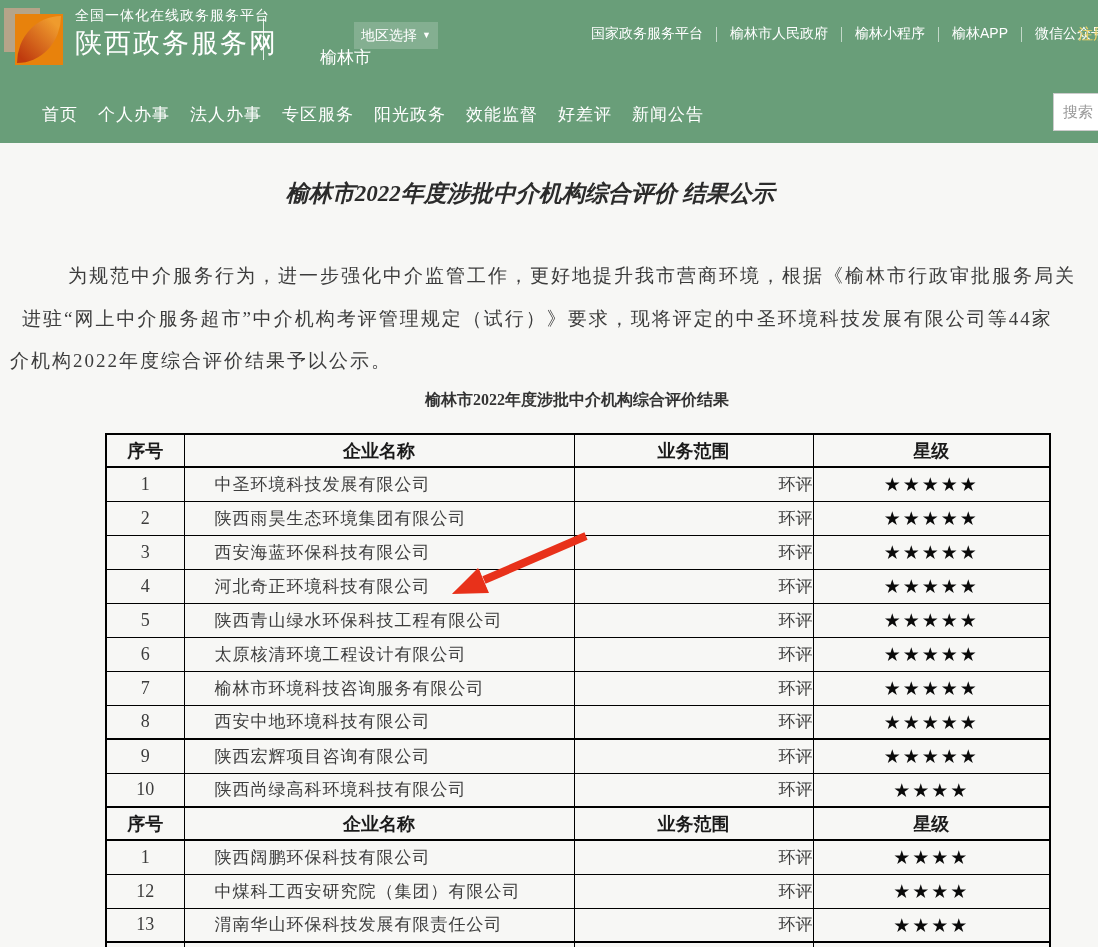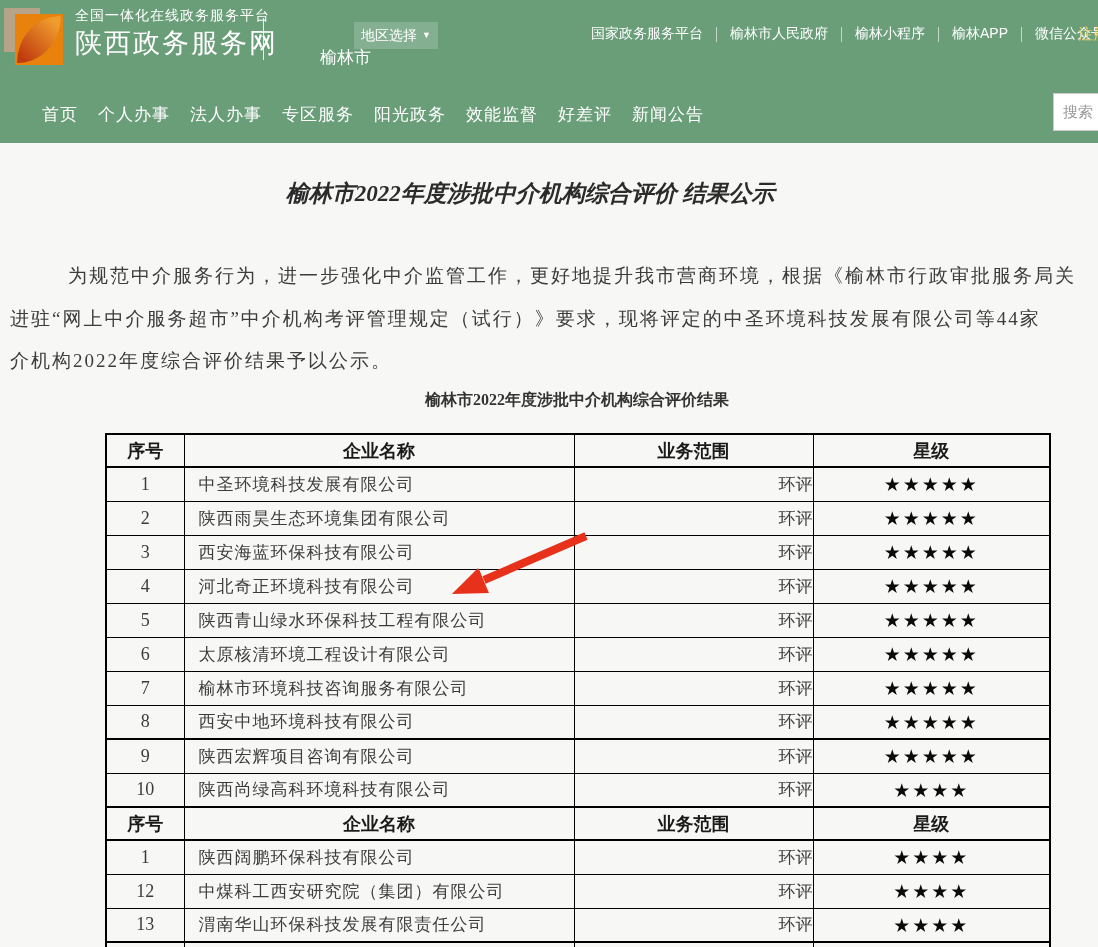--- a/index.html
+++ b/index.html
@@ -41,40 +41,40 @@
   .nav-item{color:#fff;font-size:17px;letter-spacing:1px;white-space:nowrap;cursor:pointer;}
   .search-box{position:absolute;left:1053px;top:93px;width:130px;height:38px;background:#fff;border:1px solid #ccc;
       display:flex;align-items:center;padding-left:9px;font-size:15px;color:#999;}
 
   
   .article-title{position:absolute;left:0;top:178px;width:1060px;text-align:center;
       font-family:"Liberation Serif","DejaVu Serif",serif;font-weight:bold;font-size:23px;color:#2b2b2b;white-space:nowrap;font-style:italic;}
   .para-line{position:absolute;white-space:nowrap;font-family:"Liberation Serif","DejaVu Serif",serif;
       font-size:19px;letter-spacing:2px;color:var(--ink);}
   .line-0{left:68px;top:263px;}
-  .line-1{left:10px;top:306px;}
+  .line-1{left:22px;top:306px;}
   .line-2{left:10px;top:348px;}
   .table-caption{position:absolute;left:105px;top:390px;width:944px;text-align:center;
       font-family:"Liberation Serif","DejaVu Serif",serif;font-size:16px;font-weight:bold;color:#333;}
 
   
   table.eval{position:absolute;left:105px;top:433px;width:944px;border-collapse:collapse;
       font-family:"Liberation Serif","DejaVu Serif",serif;color:var(--ink);table-layout:fixed;}
   table.eval col.c-no{width:78px;}
   table.eval col.c-name{width:390px;}
   table.eval col.c-scope{width:239px;}
   table.eval col.c-star{width:237px;}
   table.eval td,table.eval th{border:1px solid #000;overflow:hidden;}
   table.eval{border:2px solid #000;}
   tr.hdr{height:33px;}
   tr.hdr th{font-size:18px;font-weight:bold;color:#1a1a1a;text-align:center;border-top-width:2px;border-bottom-width:2px;}
   tr.data-row{height:34px;}
   tr.thick-top td{border-top-width:2px;}
   td.no-cell{text-align:center;font-size:18px;}
-  td.name-cell{padding-left:14px;font-size:17px;letter-spacing:1px;white-space:nowrap;}
+  td.name-cell{padding-left:30px;font-size:17px;letter-spacing:1px;white-space:nowrap;}
   td.scope-cell{text-align:right;font-size:17px;}
   td.star-cell{text-align:center;font-family:"DejaVu Sans",sans-serif;font-size:19px;color:var(--star-color);letter-spacing:2px;}
   tr.stub{height:10px;}
 
   
   .arrow-overlay{position:absolute;left:0;top:0;pointer-events:none;}
 </style>
 </head>
 <body>
 

